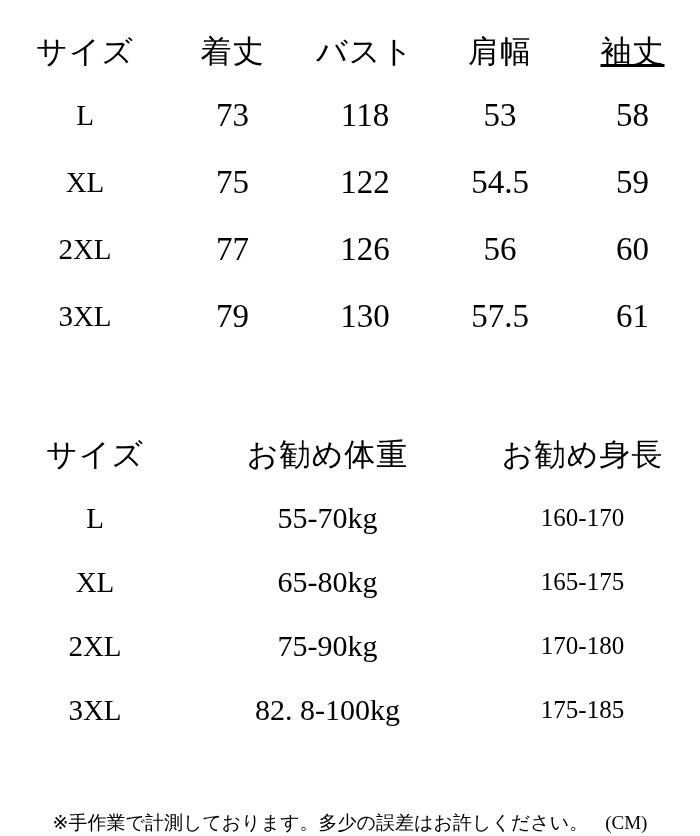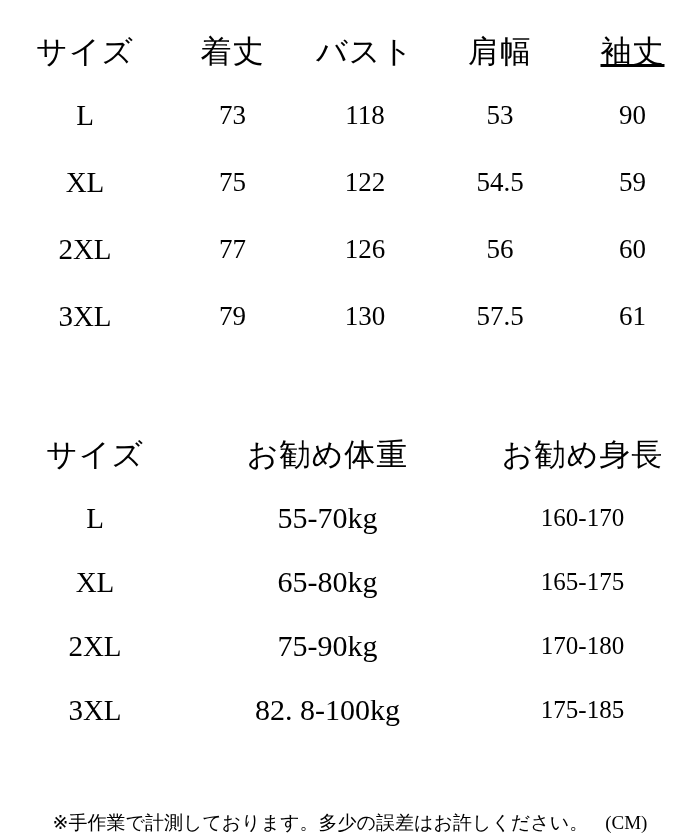--- a/index.html
+++ b/index.html
@@ -37,21 +37,21 @@
     border: none;
     padding: 0;
     font-weight: normal;
   }
   .table-measure th {
     font-size: 31px;
     height: 60px;
     letter-spacing: 1px;
   }
   .table-measure td {
-    font-size: 27px;
+    font-size: 33px;
     height: 67px;
   }
   .table-measure td.size-cell {
     font-size: 29px;
   }
 
   
   .m-col-0 { width: 170px; }
   .m-col-1 { width: 125px; }
   .m-col-2 { width: 140px; }
@@ -126,21 +126,21 @@
         <th class="m-col-3">肩幅</th>
         <th class="m-col-4">袖丈</th>
       </tr>
     </thead>
     <tbody>
       <tr>
         <td class="size-cell">L</td>
         <td>73</td>
         <td>118</td>
         <td>53</td>
-        <td>90</td>
+        <td>58</td>
       </tr>
       <tr>
         <td class="size-cell">XL</td>
         <td>75</td>
         <td>122</td>
         <td>54.5</td>
         <td>59</td>
       </tr>
       <tr>
         <td class="size-cell">2XL</td>

